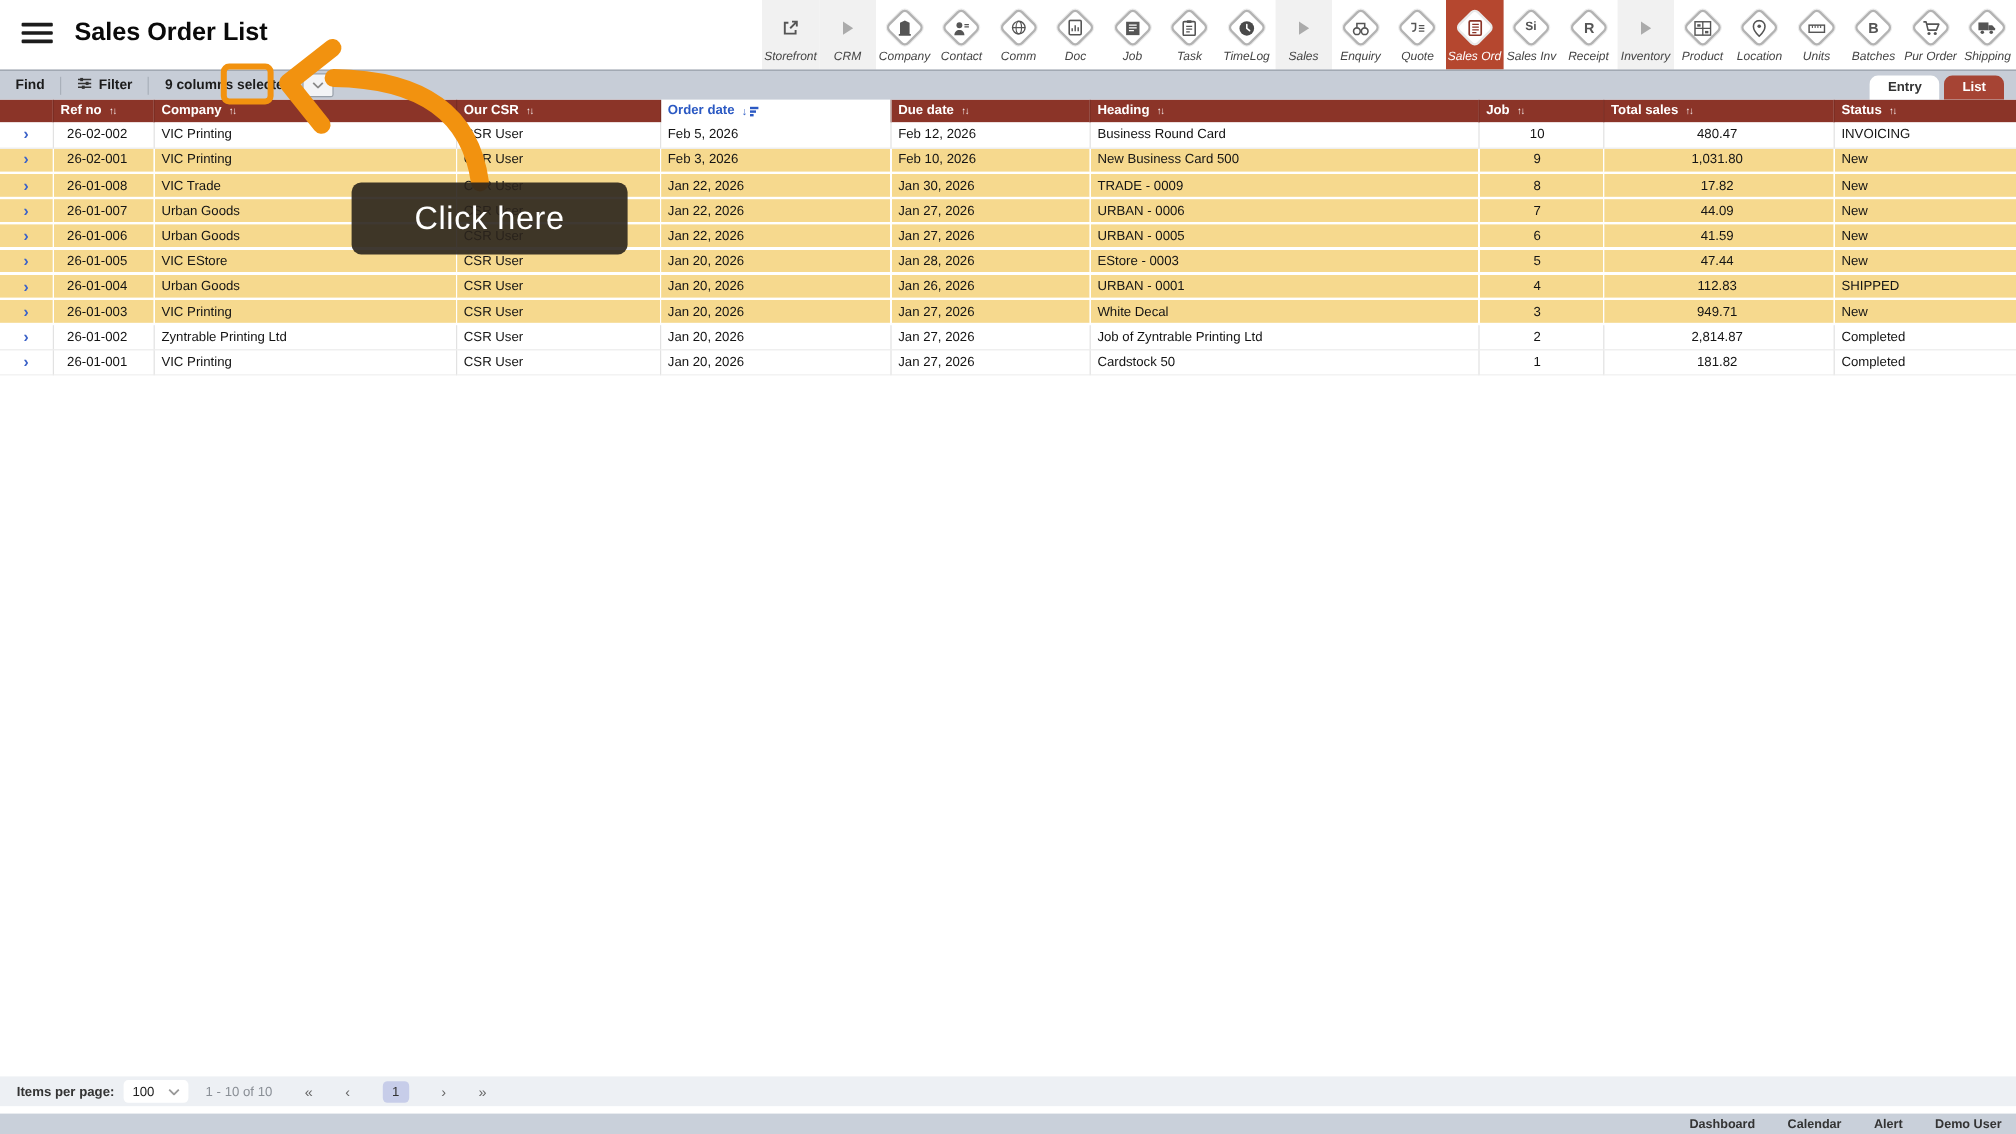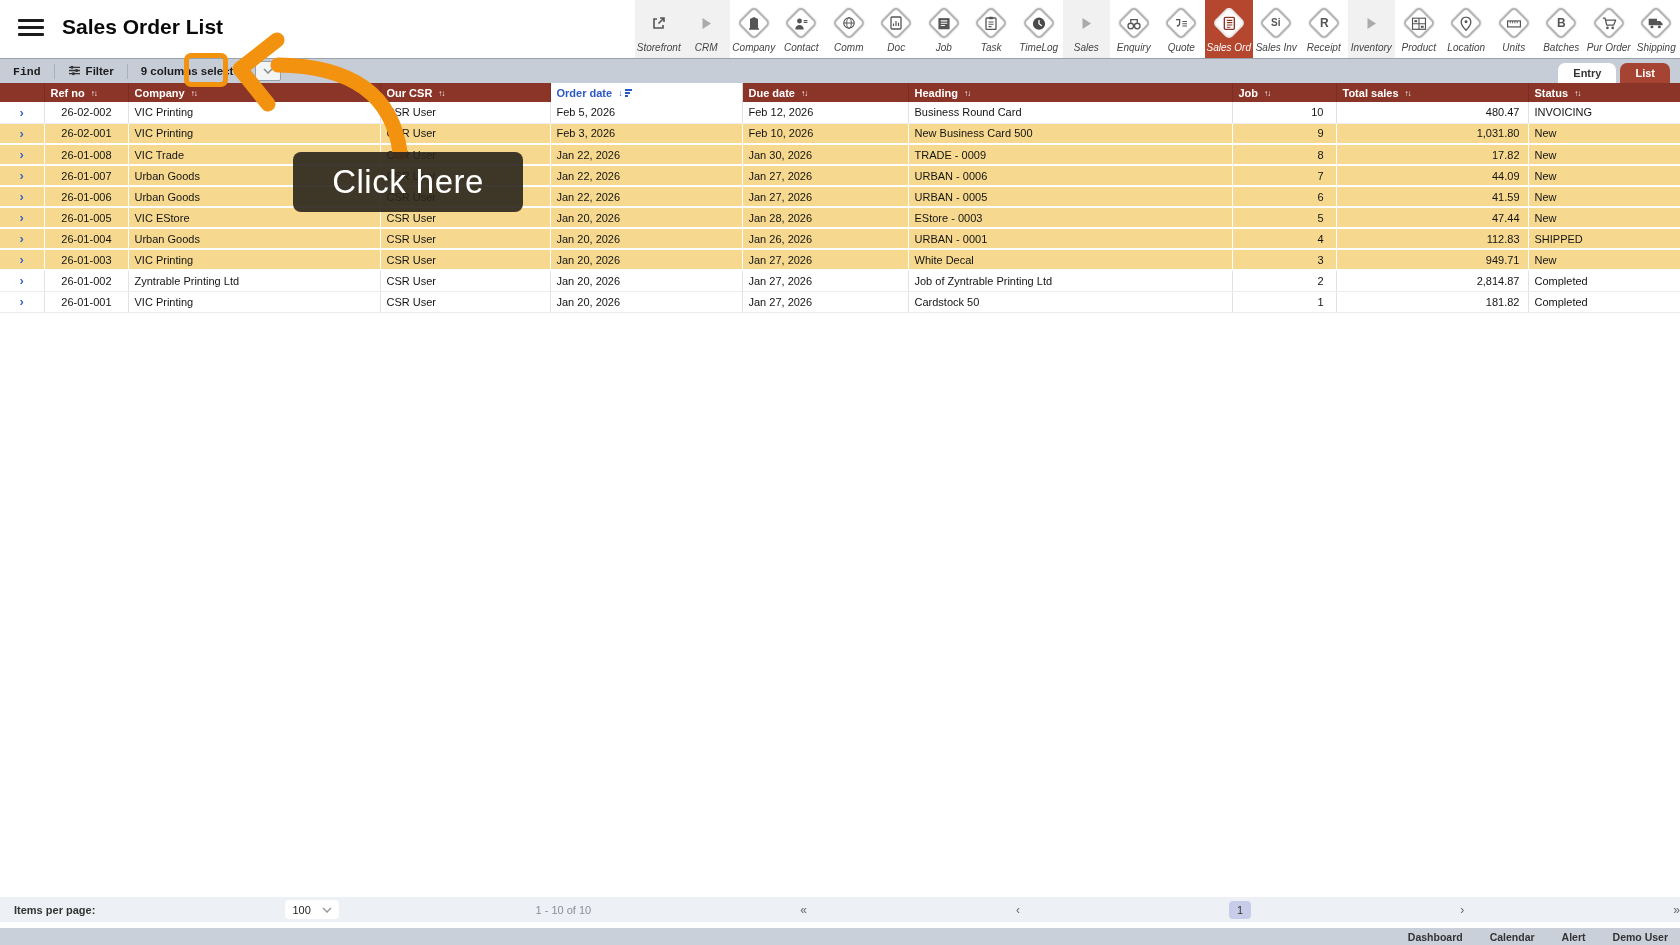--- a/index.html
+++ b/index.html
@@ -24,21 +24,21 @@
   .diamond { width:24px; height:24px; border:2px solid #b3b3b3; border-radius:5px; background:#fff;
              transform:rotate(45deg); display:flex; align-items:center; justify-content:center;
              box-shadow:0 0 0 1px #ececec; }
   .diamond .dg { transform:rotate(-45deg); line-height:1; display:flex; align-items:center; justify-content:center; }
   .mono { font-size:10px; font-weight:bold; color:#555; }
   .mod.active .diamond { border-color:#e9e9e9; box-shadow:none; }
 
   
   .filterbar { height:25px; flex:0 0 auto; background:#c7cdd7; border-top:1px solid #9aa1ab;
                display:flex; align-items:center; font-size:11.5px; color:#1c1c1c; position:relative; }
-  .fb-item { padding:0 13px; font-weight:bold; cursor:pointer;font-family:Liberation Mono, monospace; }
+  .fb-item { padding:0 13px; font-weight:bold; cursor:pointer; }
   .fb-sep { width:1px; height:15px; background:#a9b0ba; }
   .fb-filter { display:flex; align-items:center; gap:5px; padding:0 13px; font-weight:bold; cursor:pointer; }
   .fb-cols { font-weight:bold; padding:0 5px 0 13px; cursor:pointer; }
   .dd-btn { width:26px; height:20px; background:#f3f4f6; border:1px solid #98a0aa; border-radius:2px;
             display:flex; align-items:center; justify-content:center; cursor:pointer; margin-left:3px; }
   .tabs { position:absolute; right:10px; bottom:0; display:flex; gap:4px; }
   .tab { height:20px; padding:0 15px; border-radius:7px 7px 0 0; display:flex; align-items:center;
          font-size:11px; font-weight:bold; cursor:pointer; }
   .tab.inactive { background:#fff; color:#333; }
   .tab.active { background:#a64434; color:#fff; }
@@ -52,32 +52,32 @@
   th .sort { font-size:8px; letter-spacing:-1px; margin-left:6px; opacity:.95; vertical-align:middle; }
   th.sorted { background:#fff; color:#2b59c3; border-right:1px solid #d8d8d8; }
   th.sorted .sort { letter-spacing:0; font-size:9px; }
   .sbars { display:inline-flex; flex-direction:column; gap:1px; margin-left:2px; vertical-align:middle; }
   .sbars i { display:block; height:2px; background:#2b59c3; }
   .sbars i:nth-child(1){ width:7px; } .sbars i:nth-child(2){ width:5px; } .sbars i:nth-child(3){ width:3px; }
   tbody td { height:21px; padding:0 0 0 6px; border-right:1px solid #e2e2e2; border-bottom:1px solid #ececec;
              color:#141414; background:#fff; white-space:nowrap; overflow:hidden; }
   tbody td:last-child { border-right:none; }
   tr.hl td { background:#f6d98e; border-right-color:rgba(255,255,255,.85); border-bottom:2px solid #fff; }
-  td.al-r { text-align:right; }
+  td.al-r { text-align:center; }
   td.c-ref { padding-right:16px; }
   td.c-job { padding-right:12px; }
   td.c-total { padding-right:8px; }
   td.expand { text-align:center; padding:0; }
   .chev { color:#3c63c8; font-size:13px; font-weight:bold; cursor:pointer; line-height:1; }
 
   .filler { flex:1 1 auto; background:#fff; }
 
   
   .pagerbar { height:25px; flex:0 0 auto; background:#edf0f4; display:flex; align-items:center;
-              font-size:11px; color:#333;justify-content:space-between; }
+              font-size:11px; color:#333; }
   .pp-label { font-weight:bold; margin-left:14px; }
   .pp-select { margin-left:8px; width:54px; height:19px; background:#fff; border-radius:4px;
                display:flex; align-items:center; justify-content:space-between; padding:0 7px;
                cursor:pointer; color:#222; }
   .pp-range { color:#8a8f96; margin-left:14px; }
   .pg-btn { margin-left:27px; color:#666; cursor:pointer; font-size:12px; }
   .pg-current { margin-left:27px; width:22px; height:18px; background:#c7cde9; border-radius:4px;
                 display:flex; align-items:center; justify-content:center; color:#333; cursor:pointer; }
   .gap6 { height:6px; background:#fff; flex:0 0 auto; }
 
@@ -86,21 +86,21 @@
             display:flex; align-items:center; }
   .f-copy { position:absolute; left:0; right:0; text-align:center; }
   .f-links { position:absolute; right:12px; display:flex; gap:27px; font-weight:bold; }
   .f-links span { cursor:pointer; }
 
   
   .hl-box { position:absolute; left:184px; top:53px; width:44px; height:34px; border:5px solid #f2920f;
             border-radius:7px; z-index:40; pointer-events:none; }
   .tut-arrow { position:absolute; left:180px; top:20px; z-index:39; pointer-events:none; }
   .tut-tip { position:absolute; left:293px; top:152px; width:230px; height:60px; background:rgba(42,36,28,.9);
-             border-radius:8px; color:#fff; font-size:33px; font-weight:500; letter-spacing:.5px;
+             border-radius:8px; color:#fff; font-size:27px; font-weight:500; letter-spacing:.5px;
              display:flex; align-items:center; justify-content:center; z-index:41; }
 </style>
 </head>
 <body>
 
 <div class="page">
 
   <div class="topbar">
     <div class="burger">
         <i></i>

